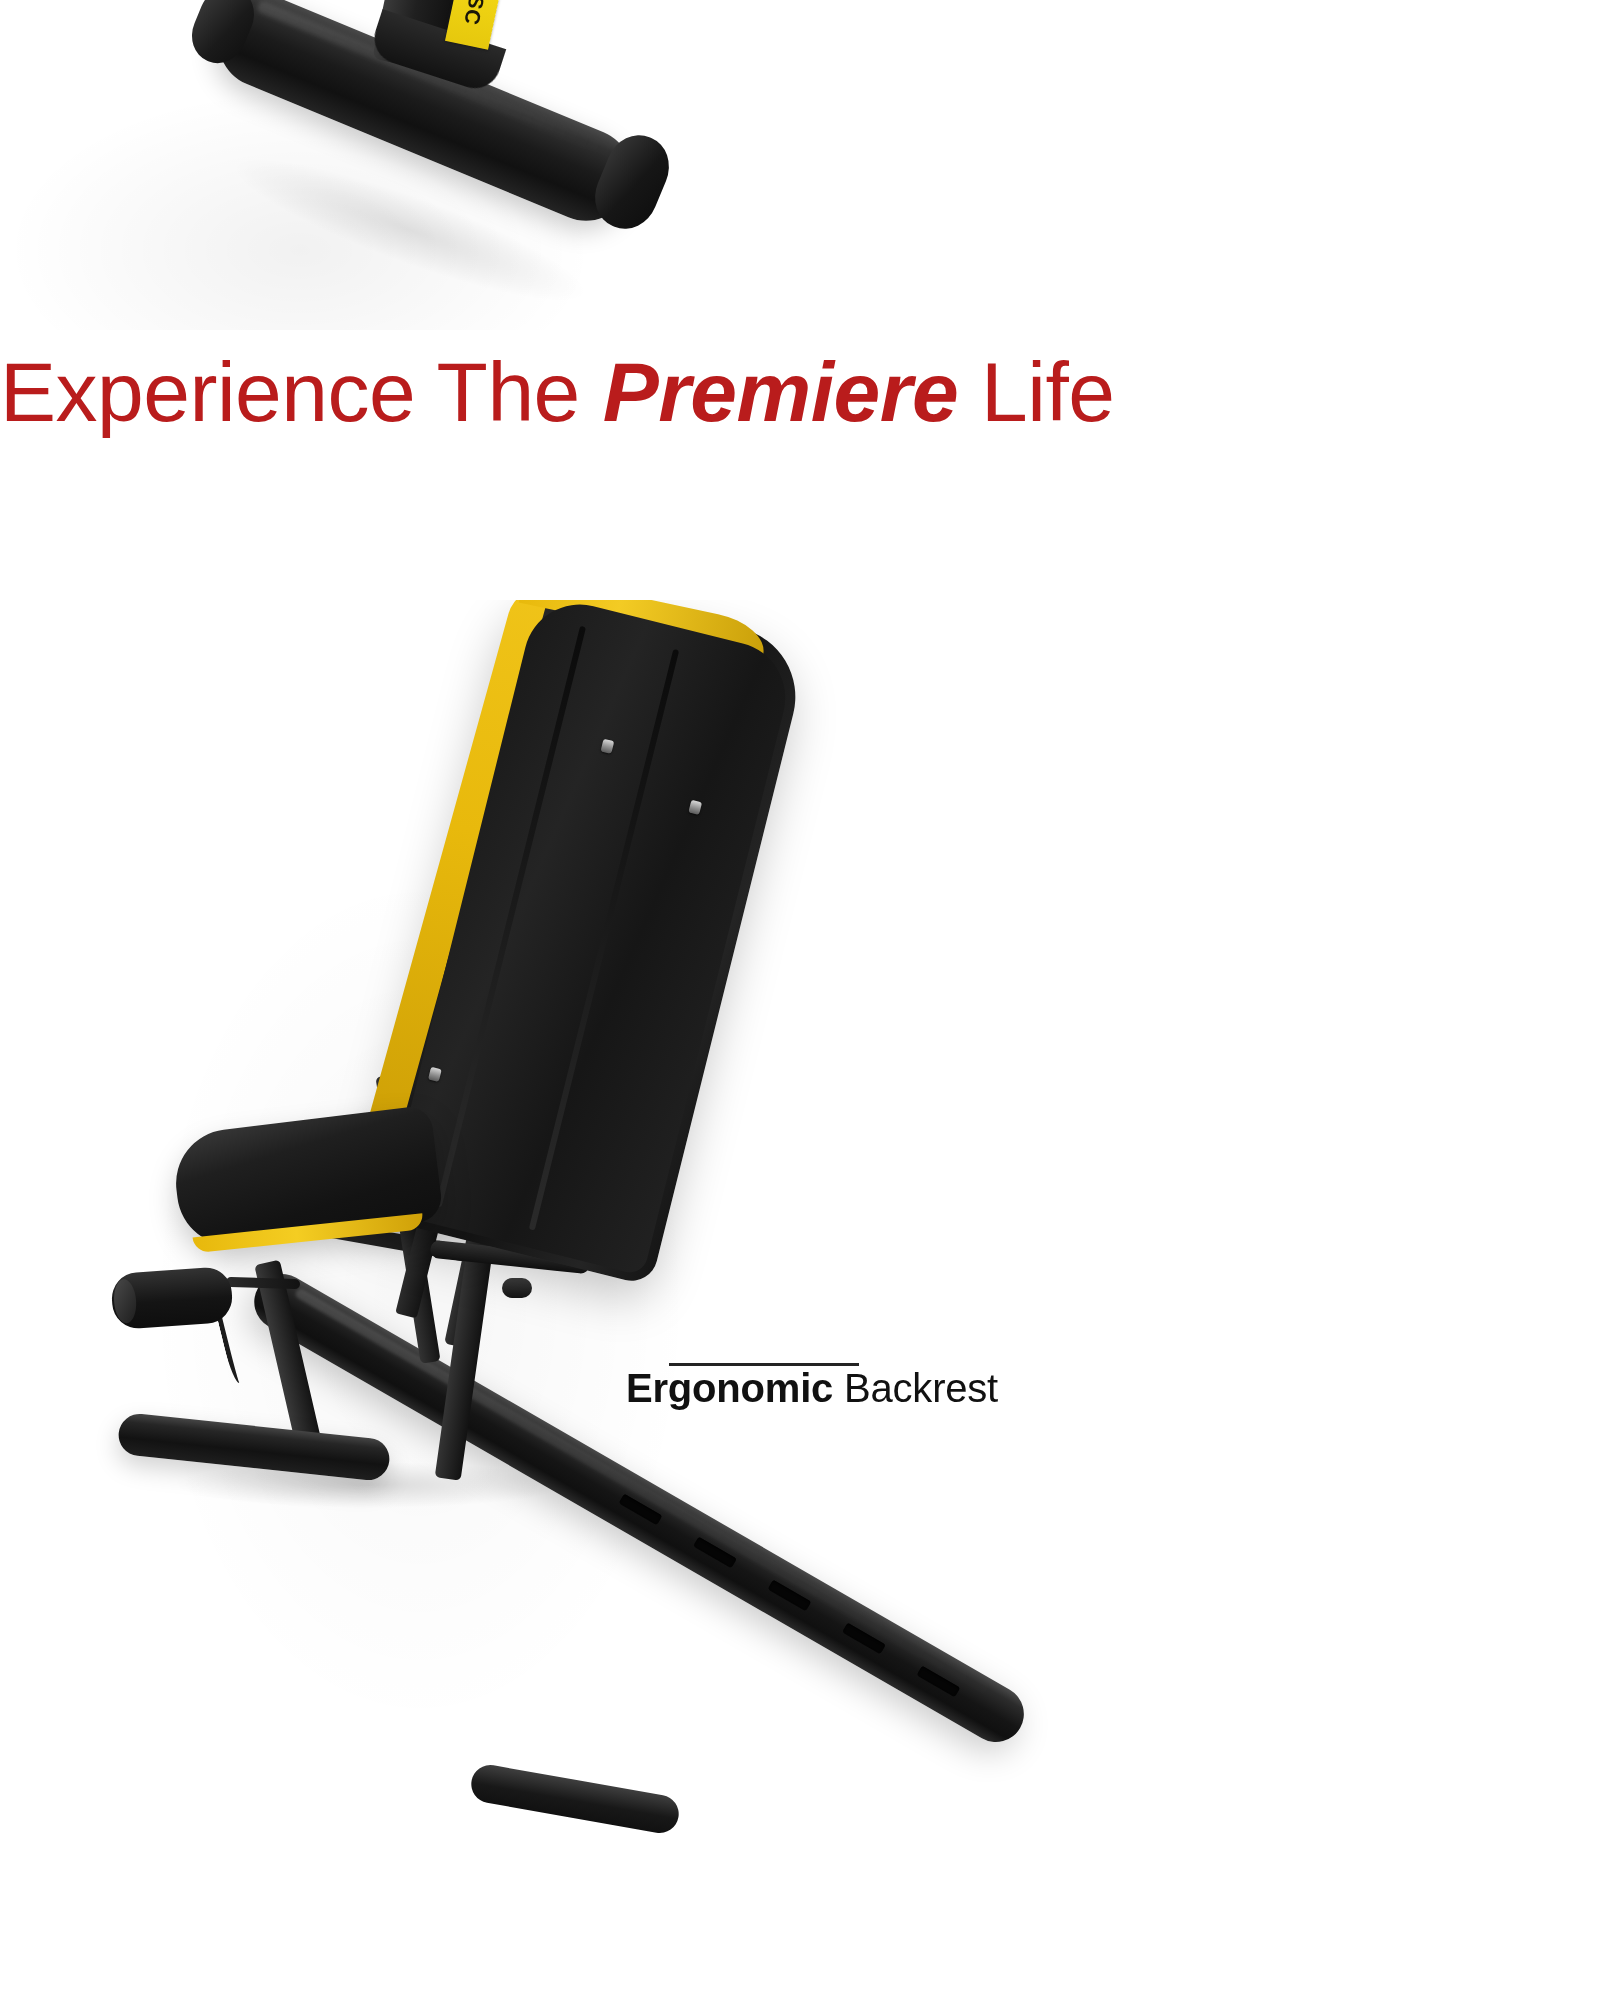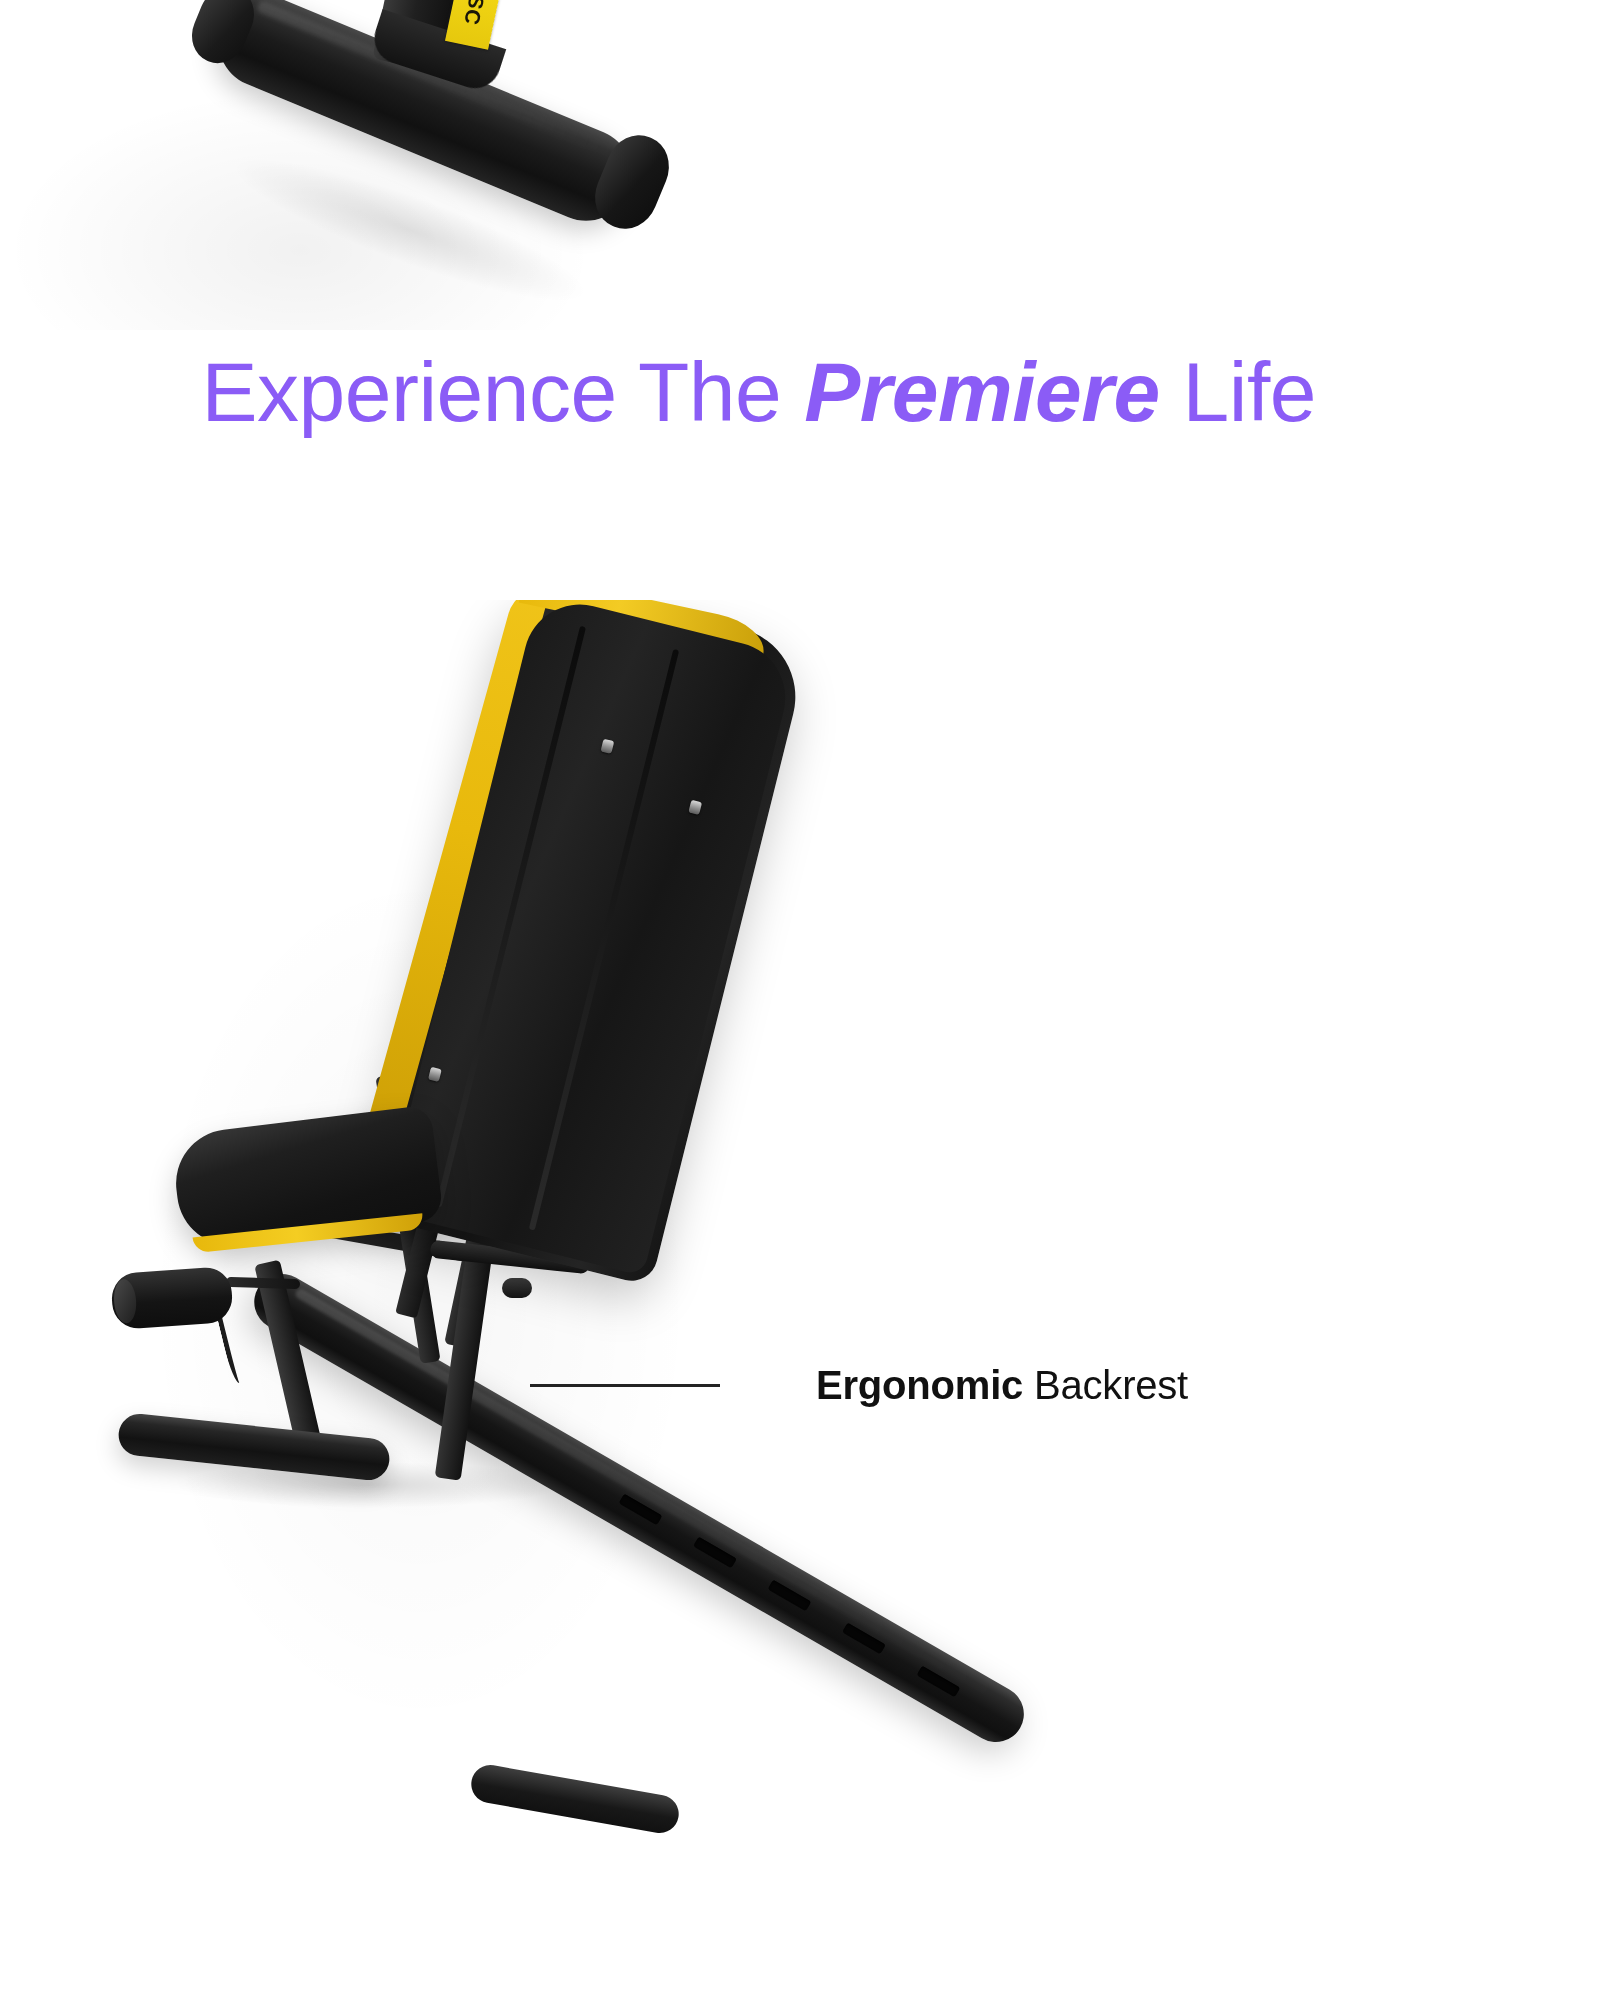--- a/index.html
+++ b/index.html
@@ -69,23 +69,23 @@
   }
   .top-shadow{
     position:absolute;left:150px;top:170px;width:520px;height:120px;
     background:radial-gradient(ellipse 260px 46px at 260px 60px, rgba(0,0,0,0.10), rgba(0,0,0,0) 72%);
     transform:rotate(20deg);
   }
 
   
   .headline{
     position:absolute;left:0;top:350px;width:1316px;
-    text-align:right;
+    text-align:left;
     font-size:84px;line-height:1;
-    color:#8b5cf6;
+    color:#b91c1c;
     font-weight:400;
     letter-spacing:-0.5px;
     white-space:nowrap;
   }
   .headline .em{font-weight:700;font-style:italic;}
 
   
   .hero{position:absolute;left:0;top:600px;width:1600px;height:1400px;overflow:hidden;}
   .hero-bg{position:absolute;inset:0;background:#ffffff;}
   .hero-vignette{
@@ -234,21 +234,21 @@
     position:absolute;left:470px;top:1180px;width:210px;height:38px;
     background:linear-gradient(180deg,#3f3f3f,#181818 55%,#111);
     border-radius:19px;transform:rotate(10deg);
   }
   .ground-shadow{
     position:absolute;left:90px;top:840px;width:560px;height:90px;
     background:radial-gradient(ellipse 270px 32px at 280px 45px, rgba(0,0,0,0.13), rgba(0,0,0,0) 72%);
   }
 
   
-  .callout{position:absolute;display:flex;align-items:center;}
+  .callout{position:absolute;display:flex;align-items:center;flex-direction:column;}
   .leader{height:3px;background:#232323;}
   .callout-label{
     font-size:40px;color:#111111;white-space:nowrap;font-weight:400;
     letter-spacing:-0.2px;
   }
   .callout-label .b{font-weight:700;}
   #callout-backrest{left:530px;top:1363px;}
   #callout-backrest .leader{width:190px;}
   #callout-backrest .callout-label{margin-left:96px;}
   #callout-frame{left:625px;top:1762px;}

